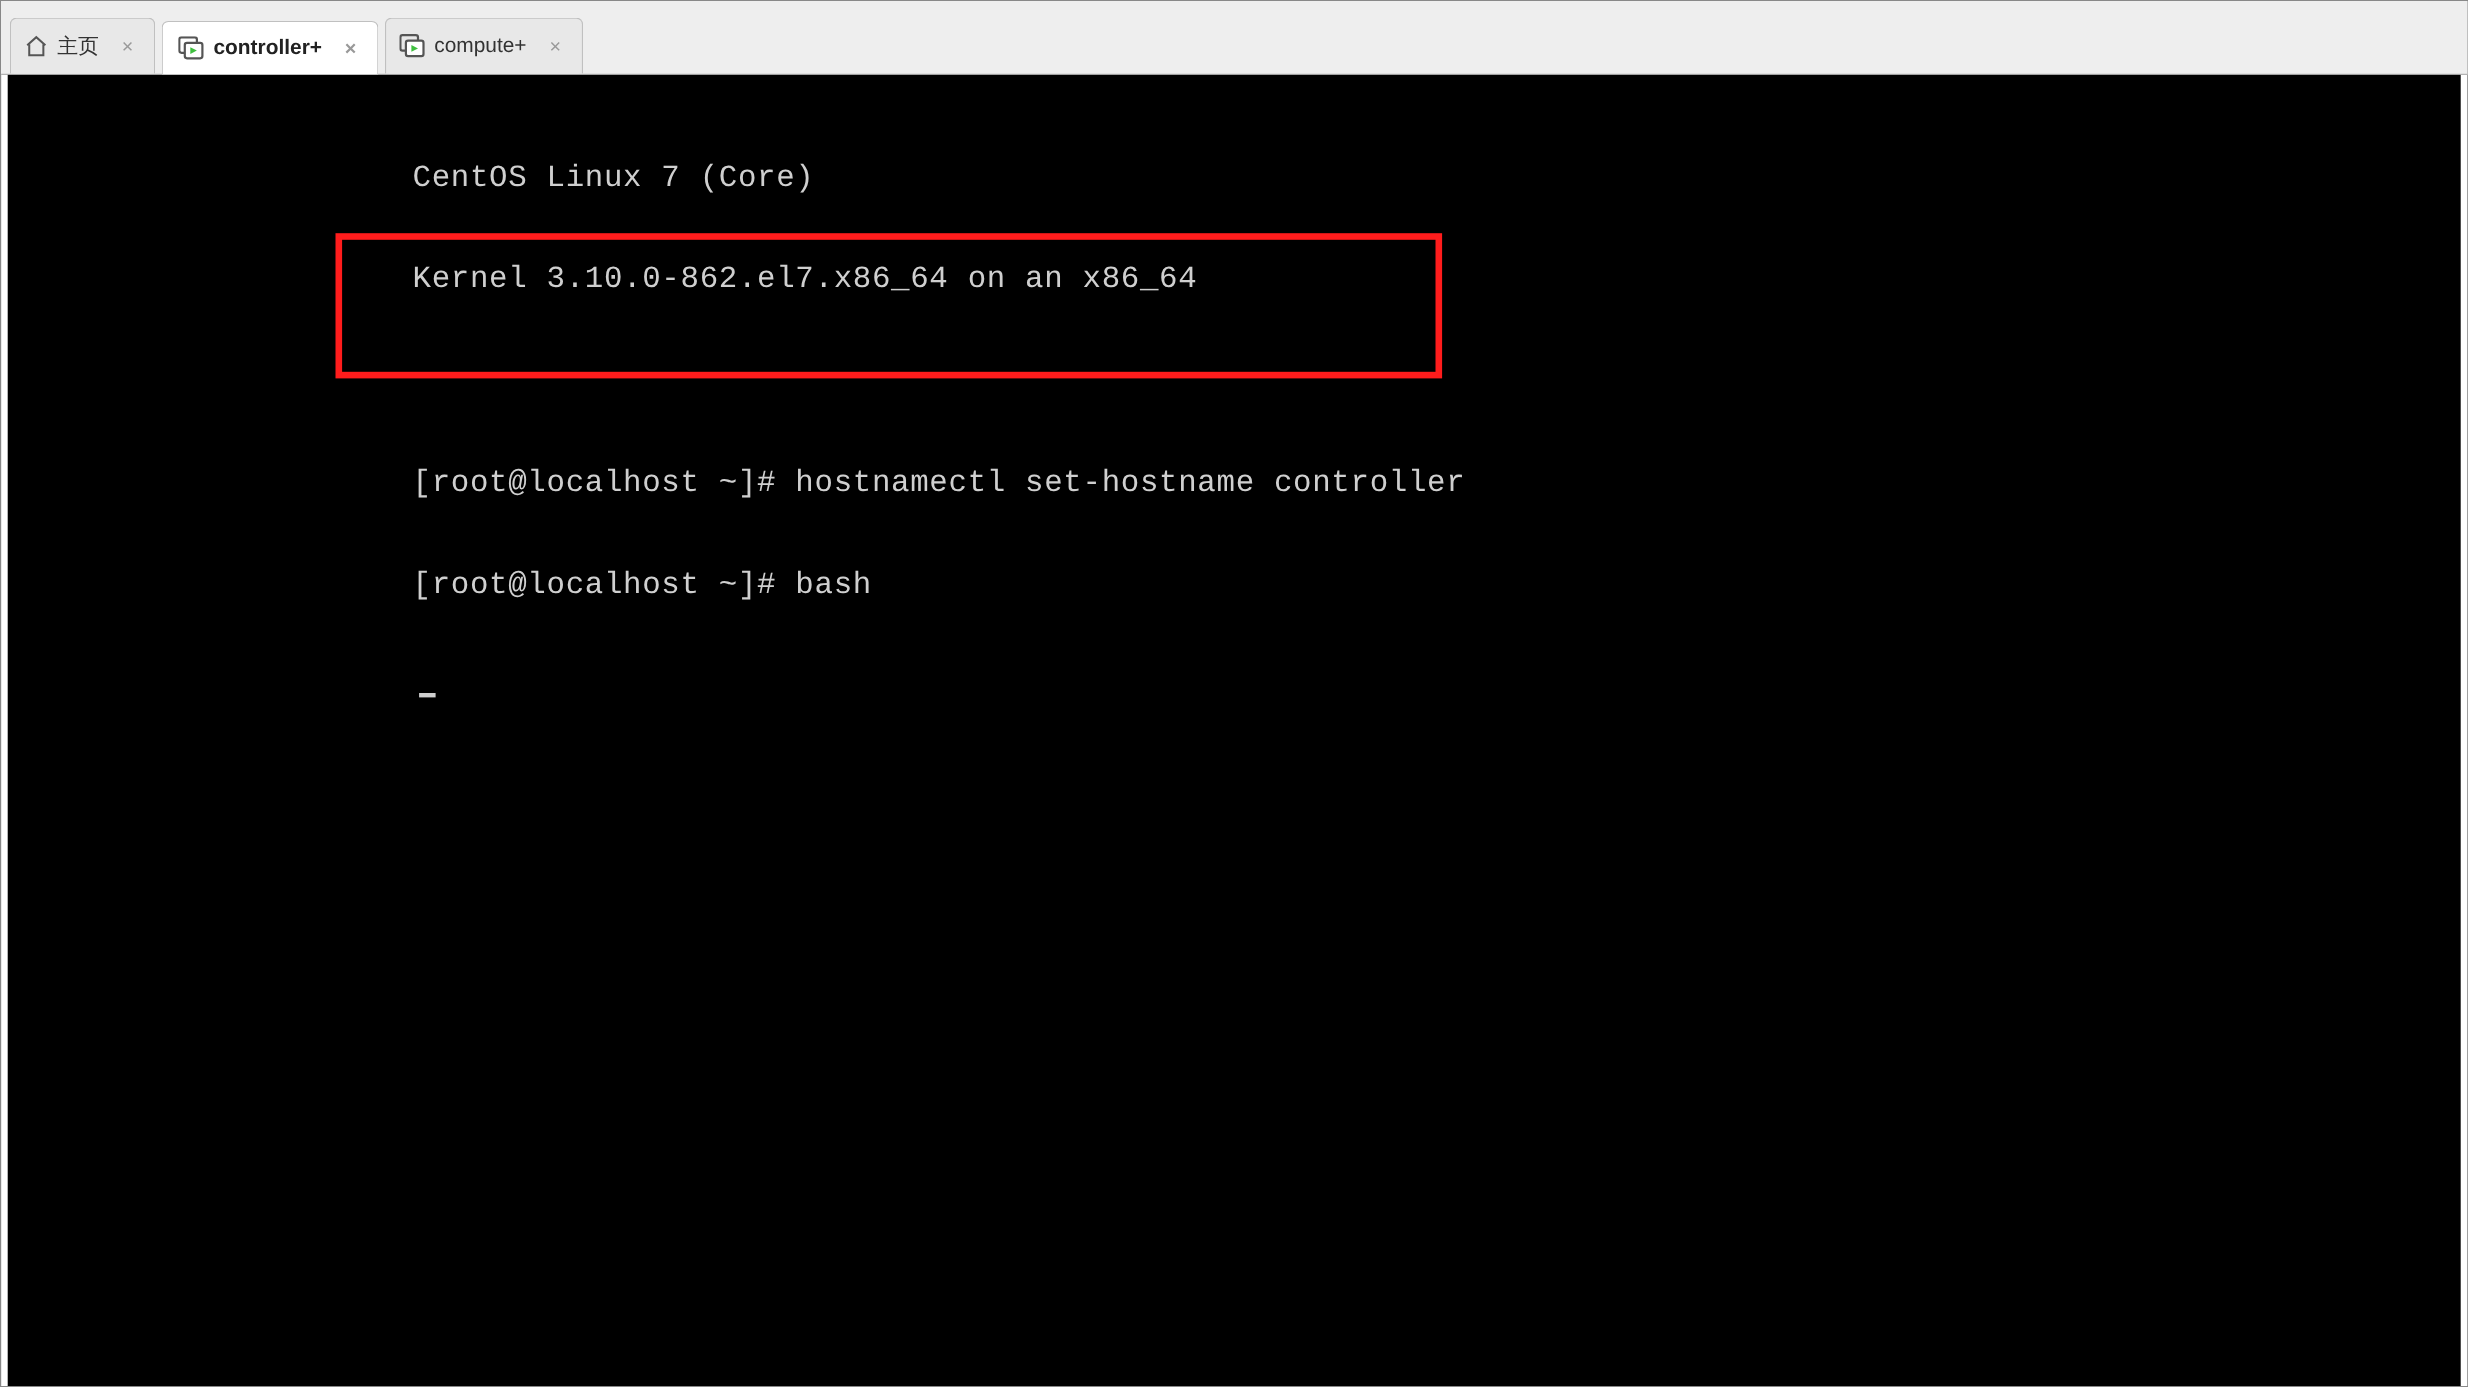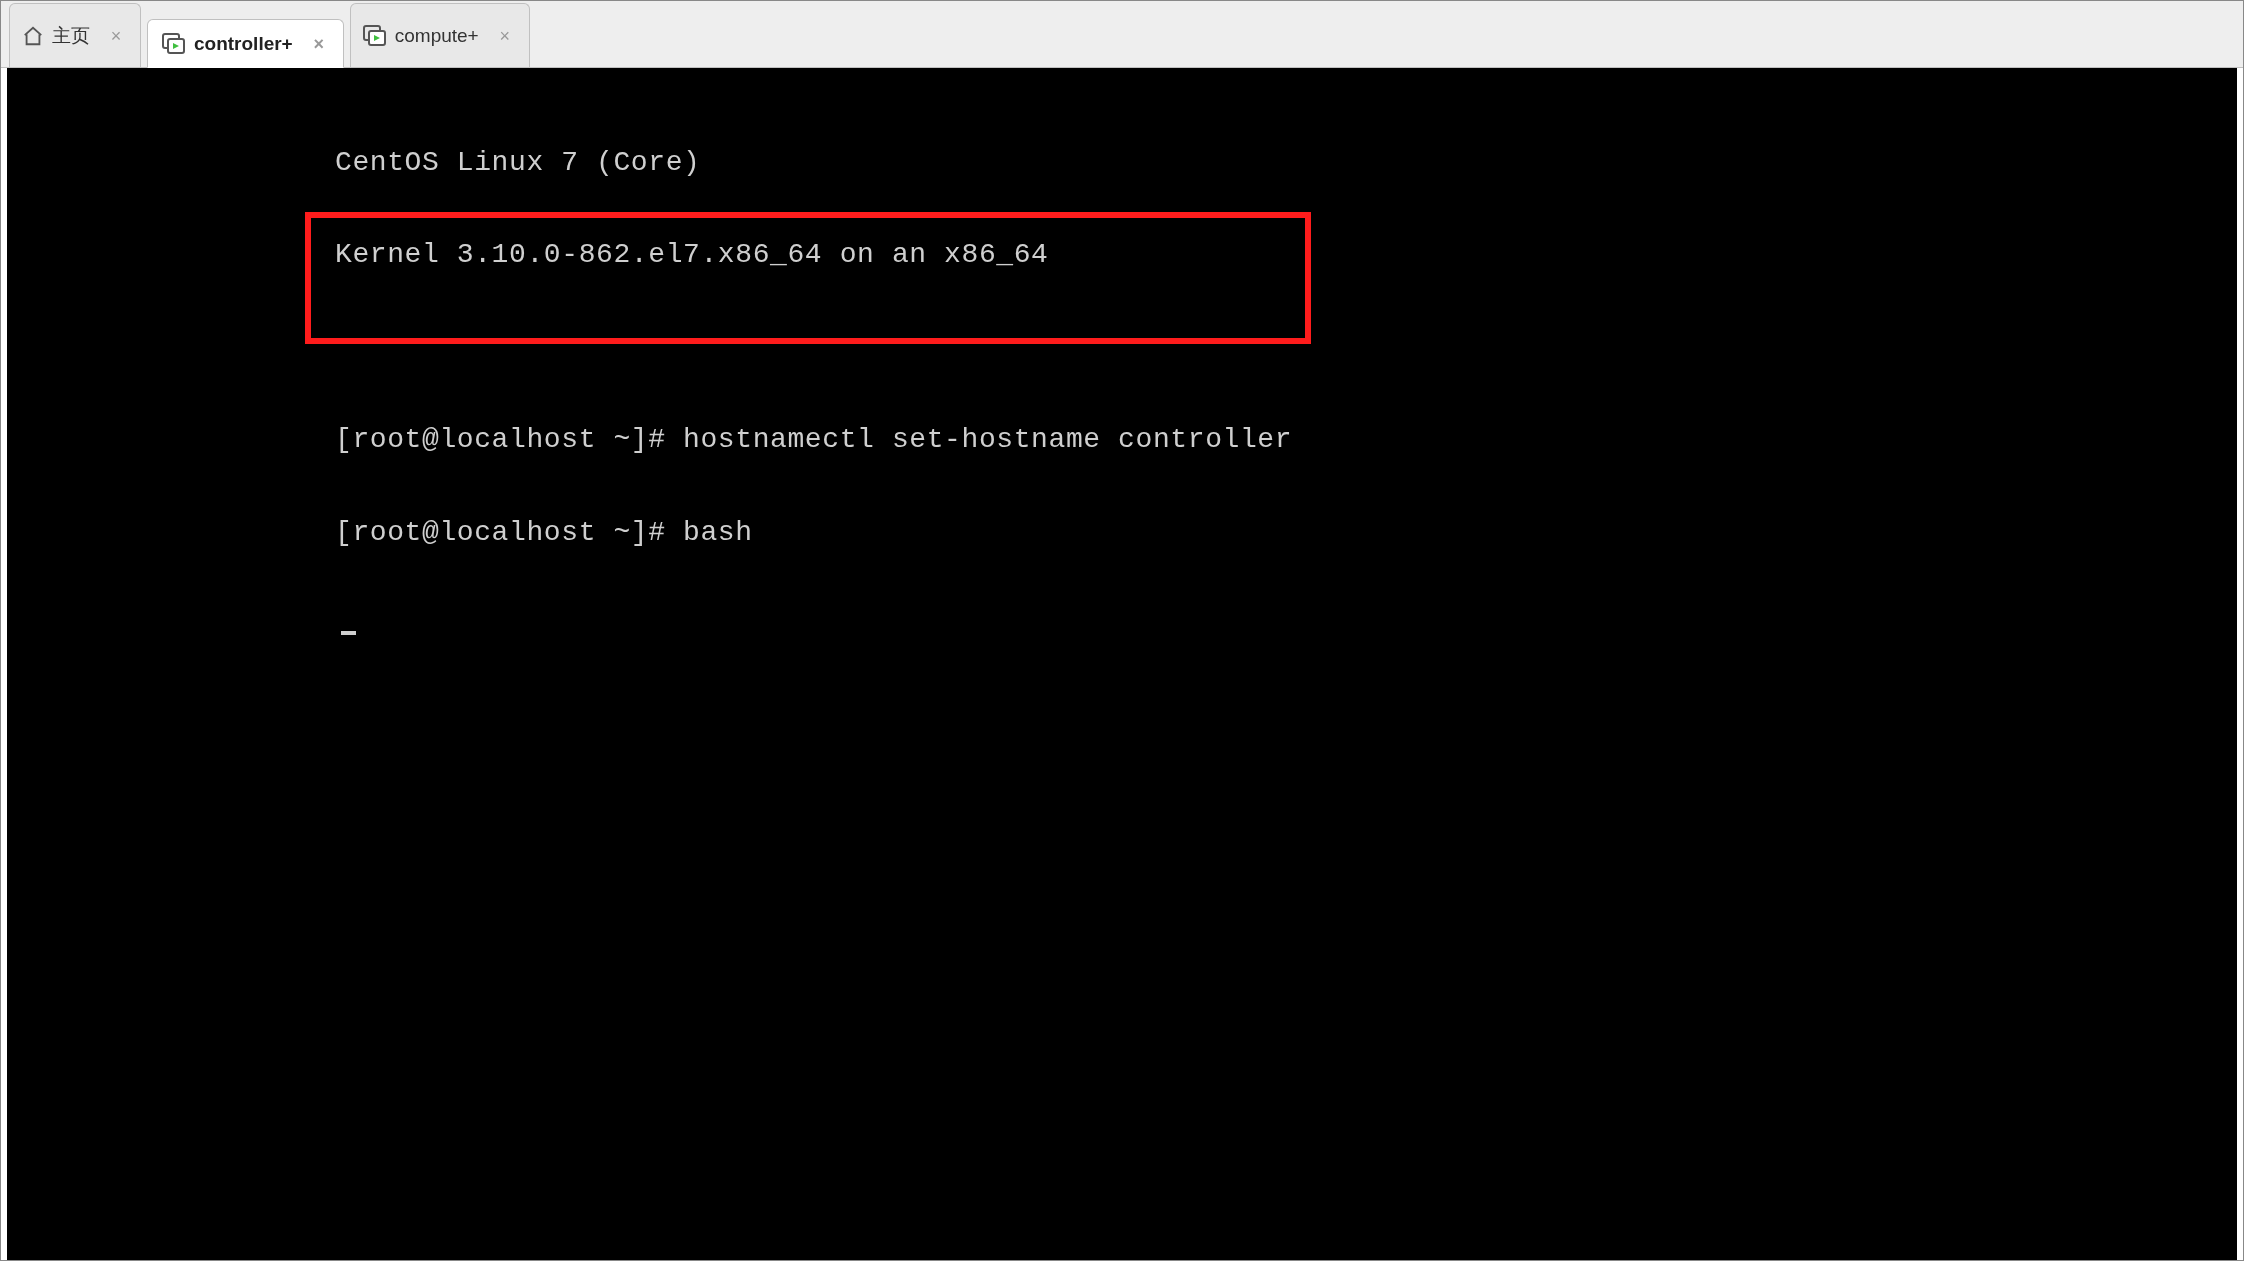--- a/index.html
+++ b/index.html
@@ -22,21 +22,21 @@
     .tab-bar {
       height: 67px;
       background: #eeeeee;
       border-bottom: 1px solid #c0c0c0;
       display: flex;
       align-items: flex-end;
       padding-left: 8px;
       padding-top: 14px;
     }
     .tab {
-      height: 64px;
+      height: 51px;
       display: flex;
       align-items: center;
       padding: 0 14px 0 12px;
       margin-right: 6px;
       border-top-left-radius: 6px;
       border-top-right-radius: 6px;
       border: 1px solid #c0c0c0;
       border-bottom: none;
       background: #e8e8e8;
       font-size: 19px;
@@ -83,20 +83,21 @@
       letter-spacing: 0.6px;
       white-space: pre;
       border-left: 6px solid #ffffff;
       border-right: 6px solid #ffffff;
     }
     .term-line {
       height: 31px;
     }
     .pad {
       padding-left: 328px;
+      margin-left: 40px;
     }
     .highlight-box {
       position: absolute;
       border: 6px solid #ff1c1c;
       left: 298px;
       top: 144px;
       width: 1006px;
       height: 132px;
       pointer-events: none;
     }

